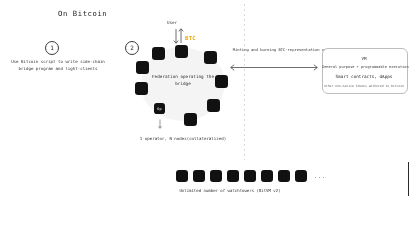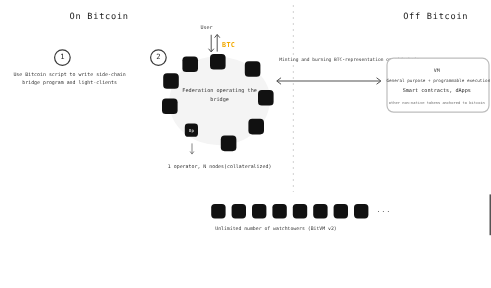--- a/index.html
+++ b/index.html
@@ -114,21 +114,20 @@
 
   
   #edge-tick{right:0px;top:162px;width:1.5px;height:34px;background:#2a2a2a;}
 </style>
 </head>
 <body>
 
 <div class="canvas">
 
   <div class="abs hdr" id="hdr-on">On Bitcoin</div>
-  <div class="abs hdr" id="hdr-off">Off Bitcoin</div>
 
   <div class="abs" id="divider"></div>
 
   <div class="abs badge" id="badge-1">1</div>
   <div class="abs" id="step1-text">Use Bitcoin script to write side-chain bridge program and light-clients</div>
 
   <div class="abs badge" id="badge-2">2</div>
 
   <div class="abs" id="user-label">User</div>
   <div class="abs" id="arrow-updown">

